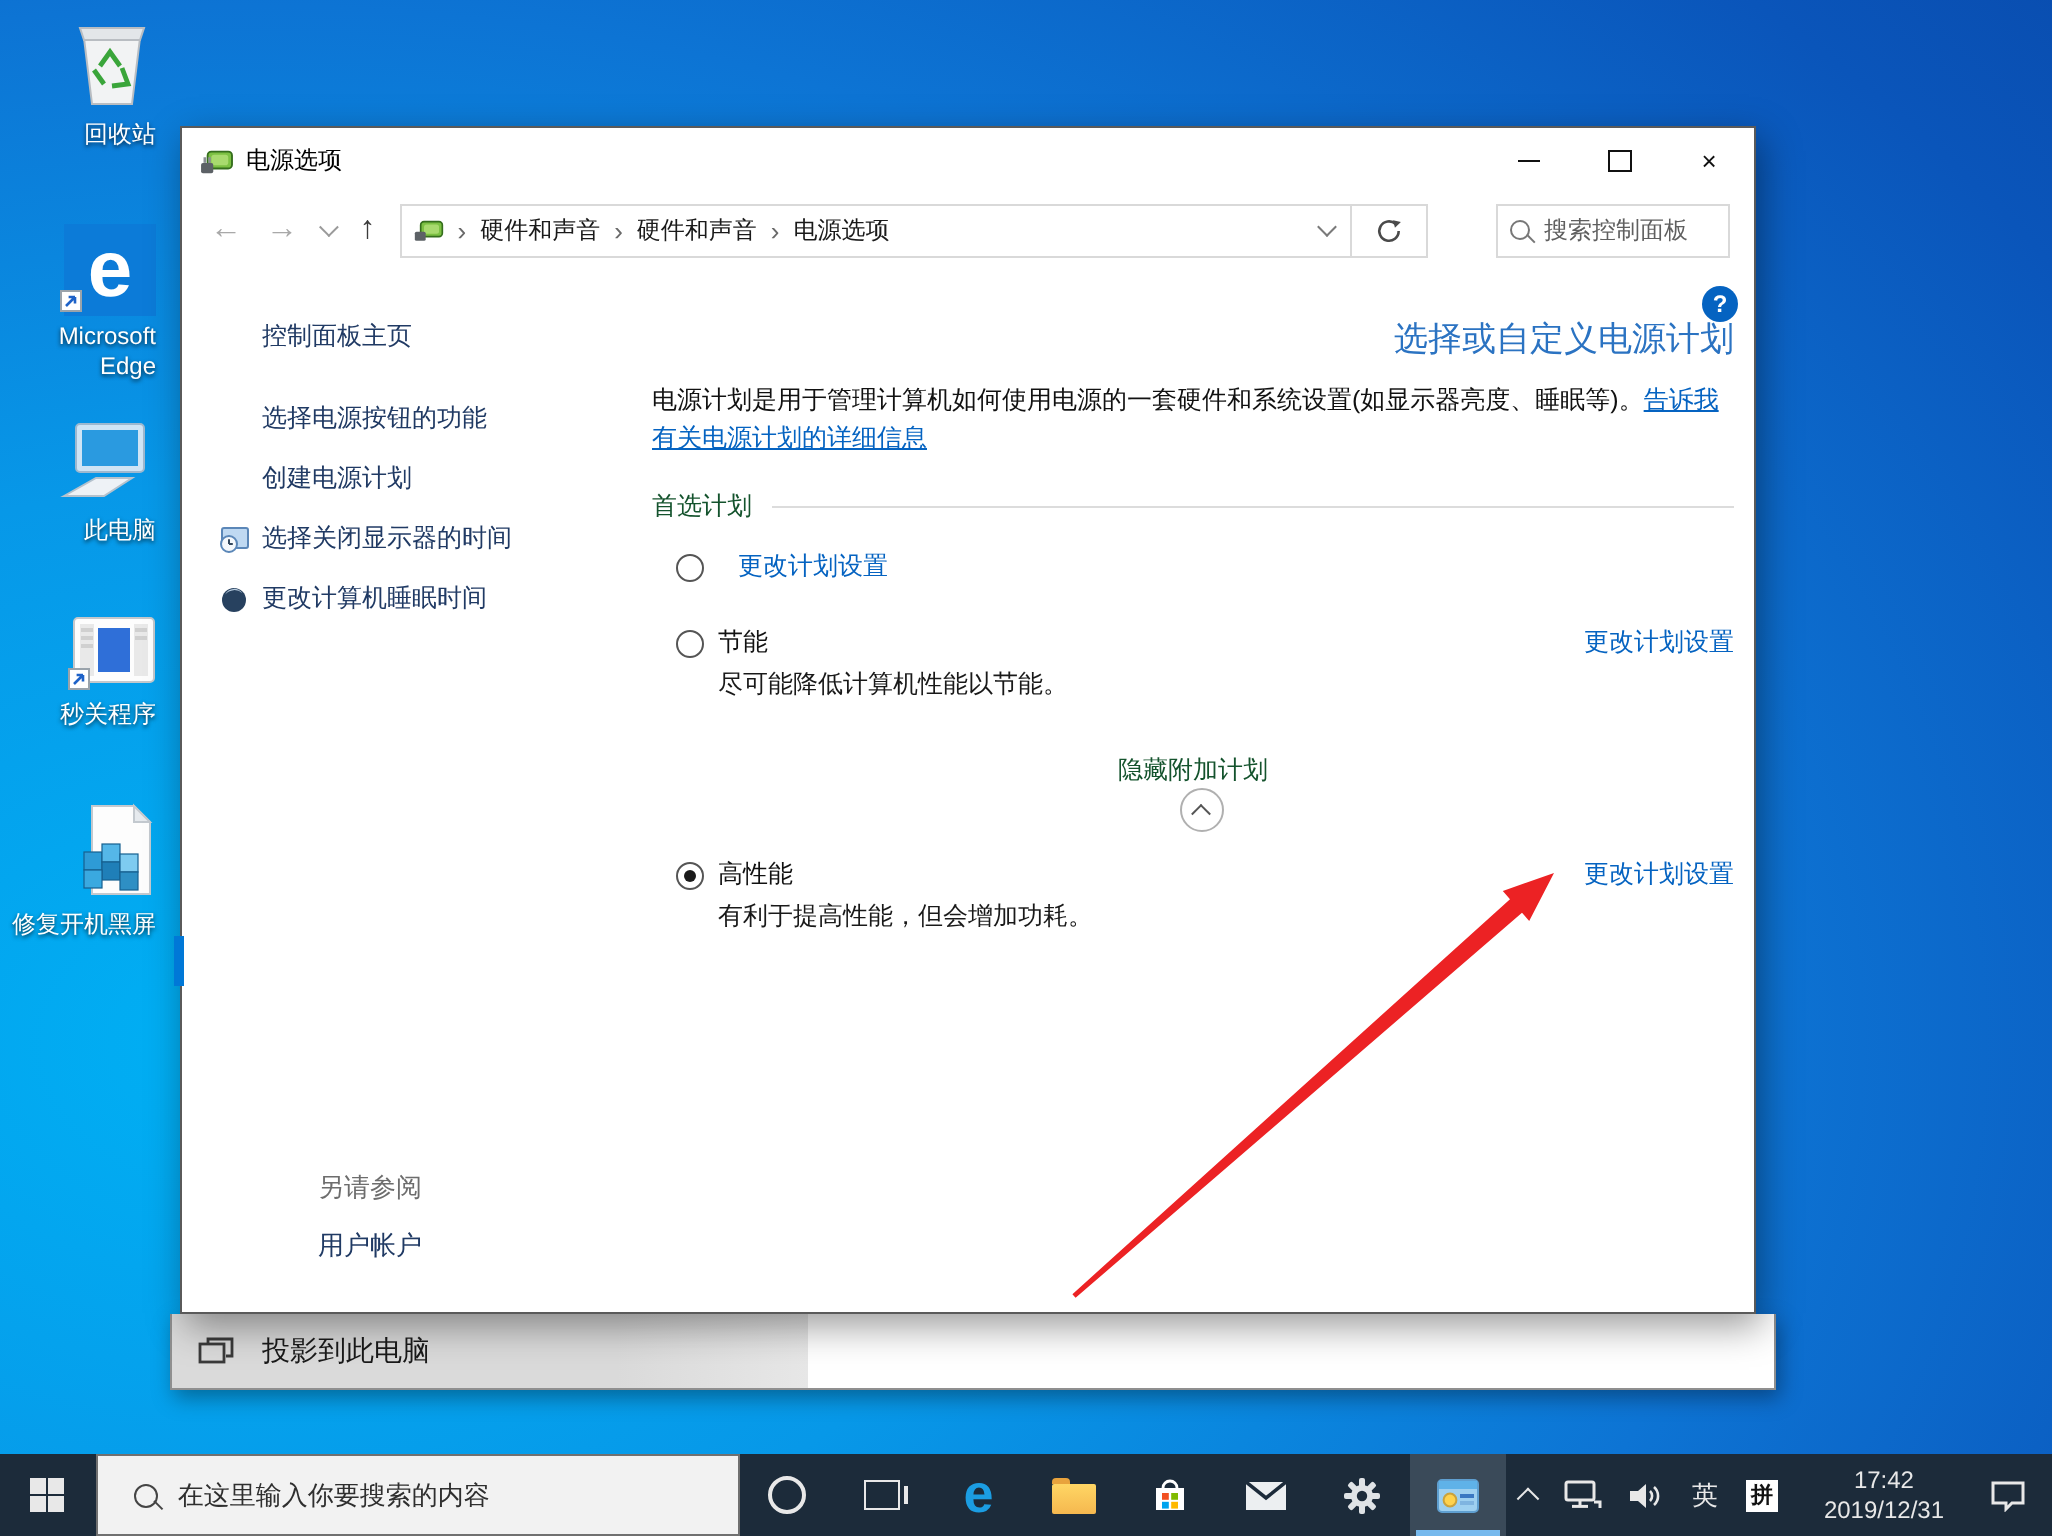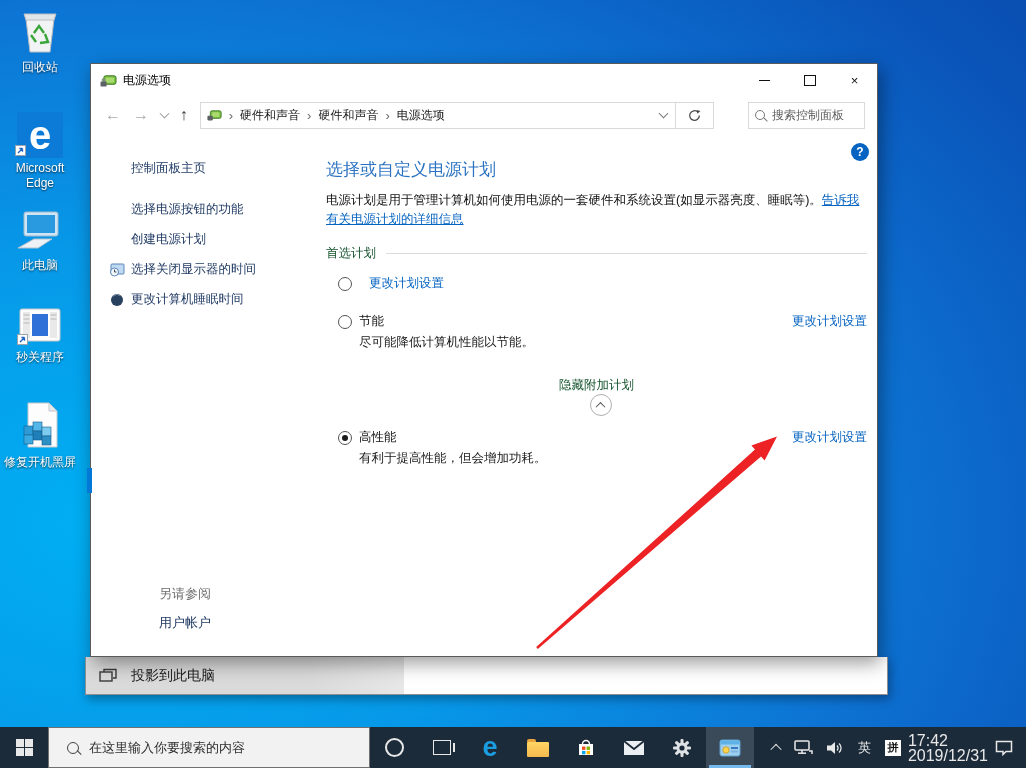--- a/index.html
+++ b/index.html
@@ -1,20 +1,20 @@
 <!DOCTYPE html>
 <html><head>
 <meta charset="utf-8">
 <style>
   html,body{margin:0;padding:0;}
   body{font-family:"Liberation Sans","DejaVu Sans",sans-serif;}
   #screen{position:relative;width:1026px;height:768px;overflow:hidden;
     background:radial-gradient(140% 130% at 12% 68%, #00b0f4 0%, #0798e8 28%, #0d74d4 52%, #0a55ba 74%, #083f9c 100%);}
   
-  .dicon{position:absolute;width:76px;text-align:center;color:#fff;font-size:12px;cursor:default;}
+  .dicon{position:absolute;width:76px;text-align:right;color:#fff;font-size:12px;cursor:default;}
   .dicon .dlabel{display:block;margin-top:3px;line-height:15px;text-shadow:0 1px 2px rgba(0,0,0,.75);}
   .dicon .art{position:relative;display:inline-block;}
   .sc-overlay{position:absolute;left:-2px;bottom:-1px;}
   .edge-tile{width:46px;height:46px;background:#0c7bd8;display:flex;align-items:center;justify-content:center;
     color:#fff;font-weight:bold;font-size:40px;line-height:40px;}
   
   .win{position:absolute;left:90px;top:63px;width:788px;height:594px;background:#fff;
     border:1px solid #5a5a5a;box-sizing:border-box;box-shadow:3px 6px 18px rgba(0,0,0,.4);z-index:5;}
   .titlebar{height:32px;display:flex;align-items:center;padding-left:9px;}
   .titlebar .ttext{font-size:12px;color:#000;margin-left:6px;}
@@ -41,21 +41,21 @@
   .sb-item{margin:13px 0 0 40px;display:flex;align-items:center;}
   .sb-item.first{margin-top:24px;}
   .sb-item .sbicon{margin:0 6px 0 -23px;width:17px;display:inline-flex;justify-content:center;}
   .see-also{position:absolute;left:40px;bottom:24px;font-size:13px;margin-left:28px;}
   .see-also .hdr{color:#6d6d6d;margin-bottom:11px;}
   .see-also .lnk{color:#203a64;cursor:pointer;}
   
   .main{position:absolute;left:235px;top:0;width:541px;font-size:12.5px;color:#111;}
   .helpbtn{position:absolute;right:-2px;top:9px;width:18px;height:18px;border-radius:50%;background:#0563c1;color:#fff;
     font-size:12px;font-weight:bold;display:flex;align-items:center;justify-content:center;}
-  h1.page-h{font-size:17px;font-weight:normal;color:#2b73c2;margin:24px 0 0 0;}
+  h1.page-h{font-size:17px;font-weight:normal;color:#2b73c2;margin:24px 0 0 0;text-align:right;}
   .intro{margin-top:10px;line-height:19px;}
   .intro a{color:#0563c1;text-decoration:underline;}
   .sect{display:flex;align-items:center;margin-top:16px;color:#14532d;text-align:right;}
   .sect .rule{flex:1;height:1px;background:#dcdcdc;margin-left:10px;}
   .collapse-btn{width:20px;height:20px;border:1px solid #b0b0b0;border-radius:50%;margin-left:8px;flex:none;
     display:flex;align-items:center;justify-content:center;}
   .collapse-btn i{display:block;width:6px;height:6px;border-left:1.6px solid #555;border-top:1.6px solid #555;transform:rotate(45deg) translate(1px,1px);}
   .plan{display:flex;margin-top:13px;}
   .plan + .plan{margin-top:21px;}
   .radio{width:12px;height:12px;border:1px solid #555;border-radius:50%;margin:2px 7px 0 12px;flex:none;background:#fff;position:relative;}
@@ -89,21 +89,21 @@
   .cortana-ring{width:15px;height:15px;border:2px solid #e8e8e8;border-radius:50%;}
   .taskview{width:16px;height:13px;border:1.6px solid #e8e8e8;position:relative;}
   .taskview::after{content:"";position:absolute;right:-5px;top:2px;width:2px;height:9px;background:#e8e8e8;}
   .edge-e{color:#1b9de2;font-weight:bold;font-size:27px;line-height:27px;}
   .folder{width:22px;height:15px;background:linear-gradient(#ffd664,#f5b84f);border-radius:1px;position:relative;margin-top:3px;}
   .folder::before{content:"";position:absolute;top:-3px;left:0;width:9px;height:3px;background:#e8a33d;border-radius:2px 2px 0 0;}
   .tray{margin-left:auto;display:flex;align-items:center;padding-right:6px;}
   .tray .titem{margin:0 7px;display:flex;align-items:center;justify-content:center;font-size:13px;}
   .tray .chevup{width:7px;height:7px;border-left:1.6px solid #e8e8e8;border-top:1.6px solid #e8e8e8;transform:rotate(45deg) translate(1px,1px);}
   .ime-box{width:16px;height:16px;background:#fff;color:#111;font-size:11px;font-weight:bold;display:flex;align-items:center;justify-content:center;}
-  .clock{text-align:left;font-size:16px;line-height:15px;margin:0 0;}
+  .clock{text-align:center;font-size:12px;line-height:15px;margin:0 16px;}
 </style>
 </head>
 <body>
 
 <div id="screen">
 
   <div class="dicon" style="left:2px;top:8px;">
     <span class="art">
       <svg width="44" height="46" viewBox="0 0 44 46">
           <path d="M8 11 L36 11 L32 44 L12 44 Z" fill="#f2f3f4" stroke="#b9bdc2"></path>

